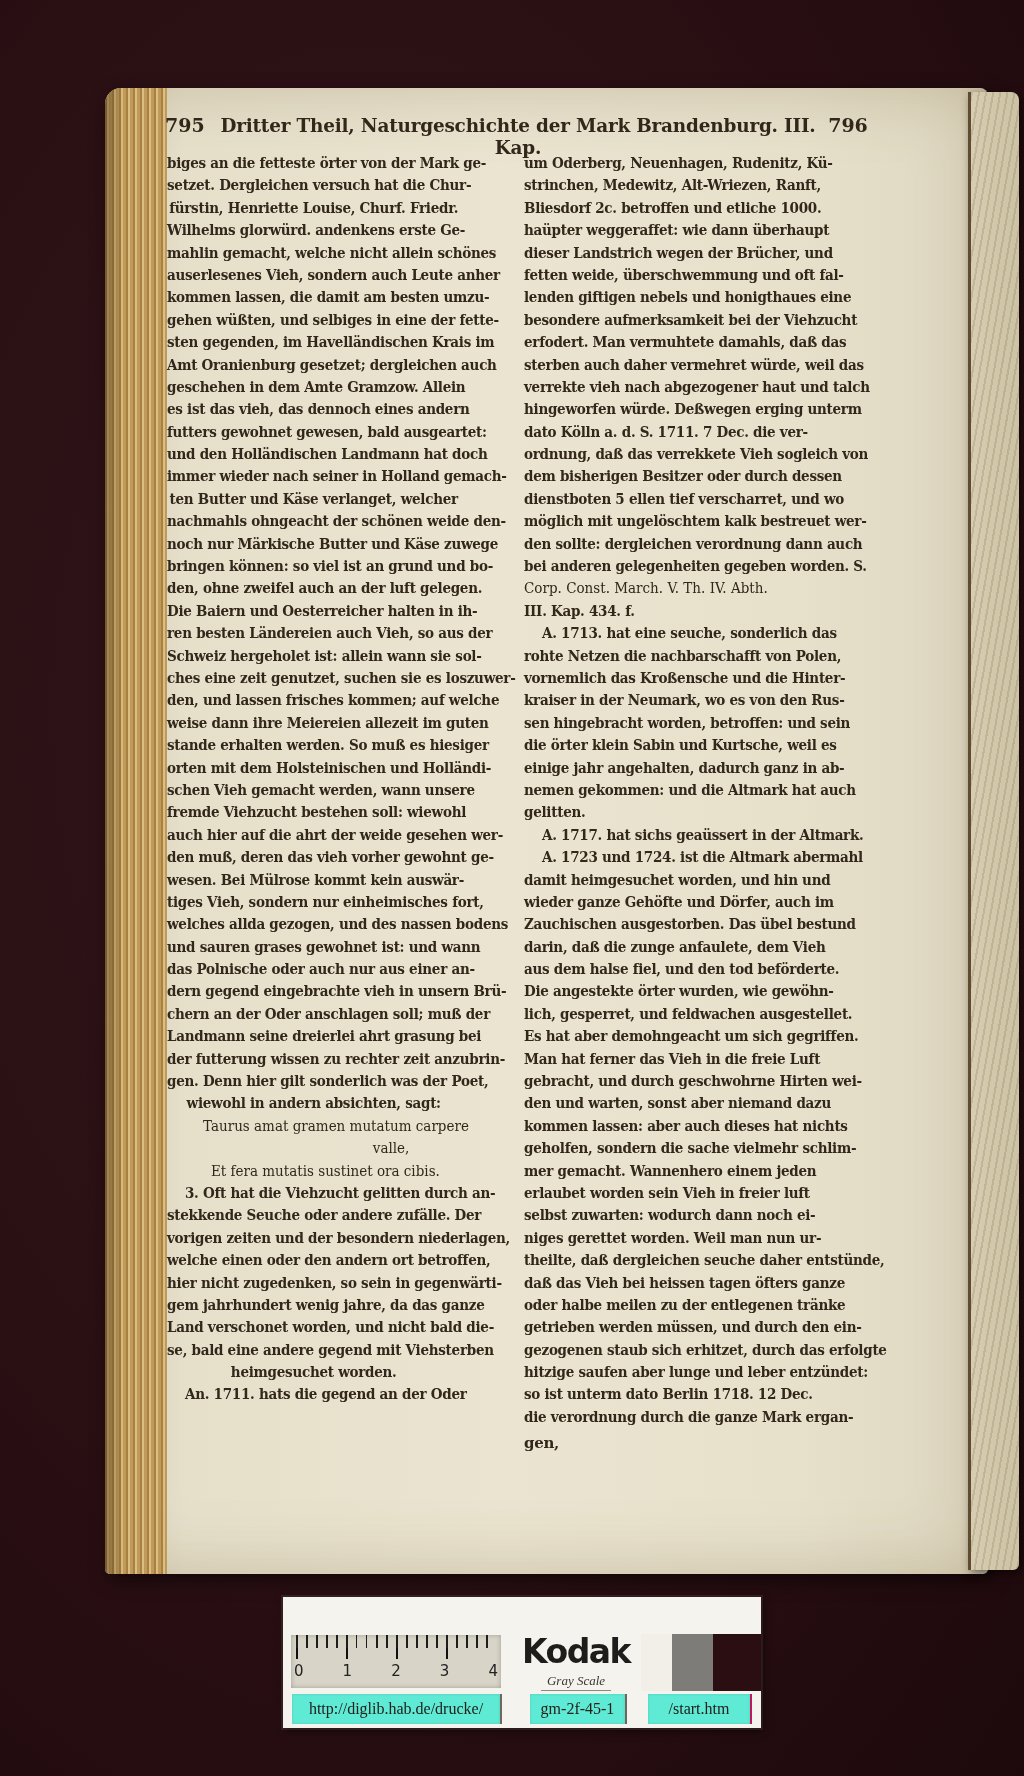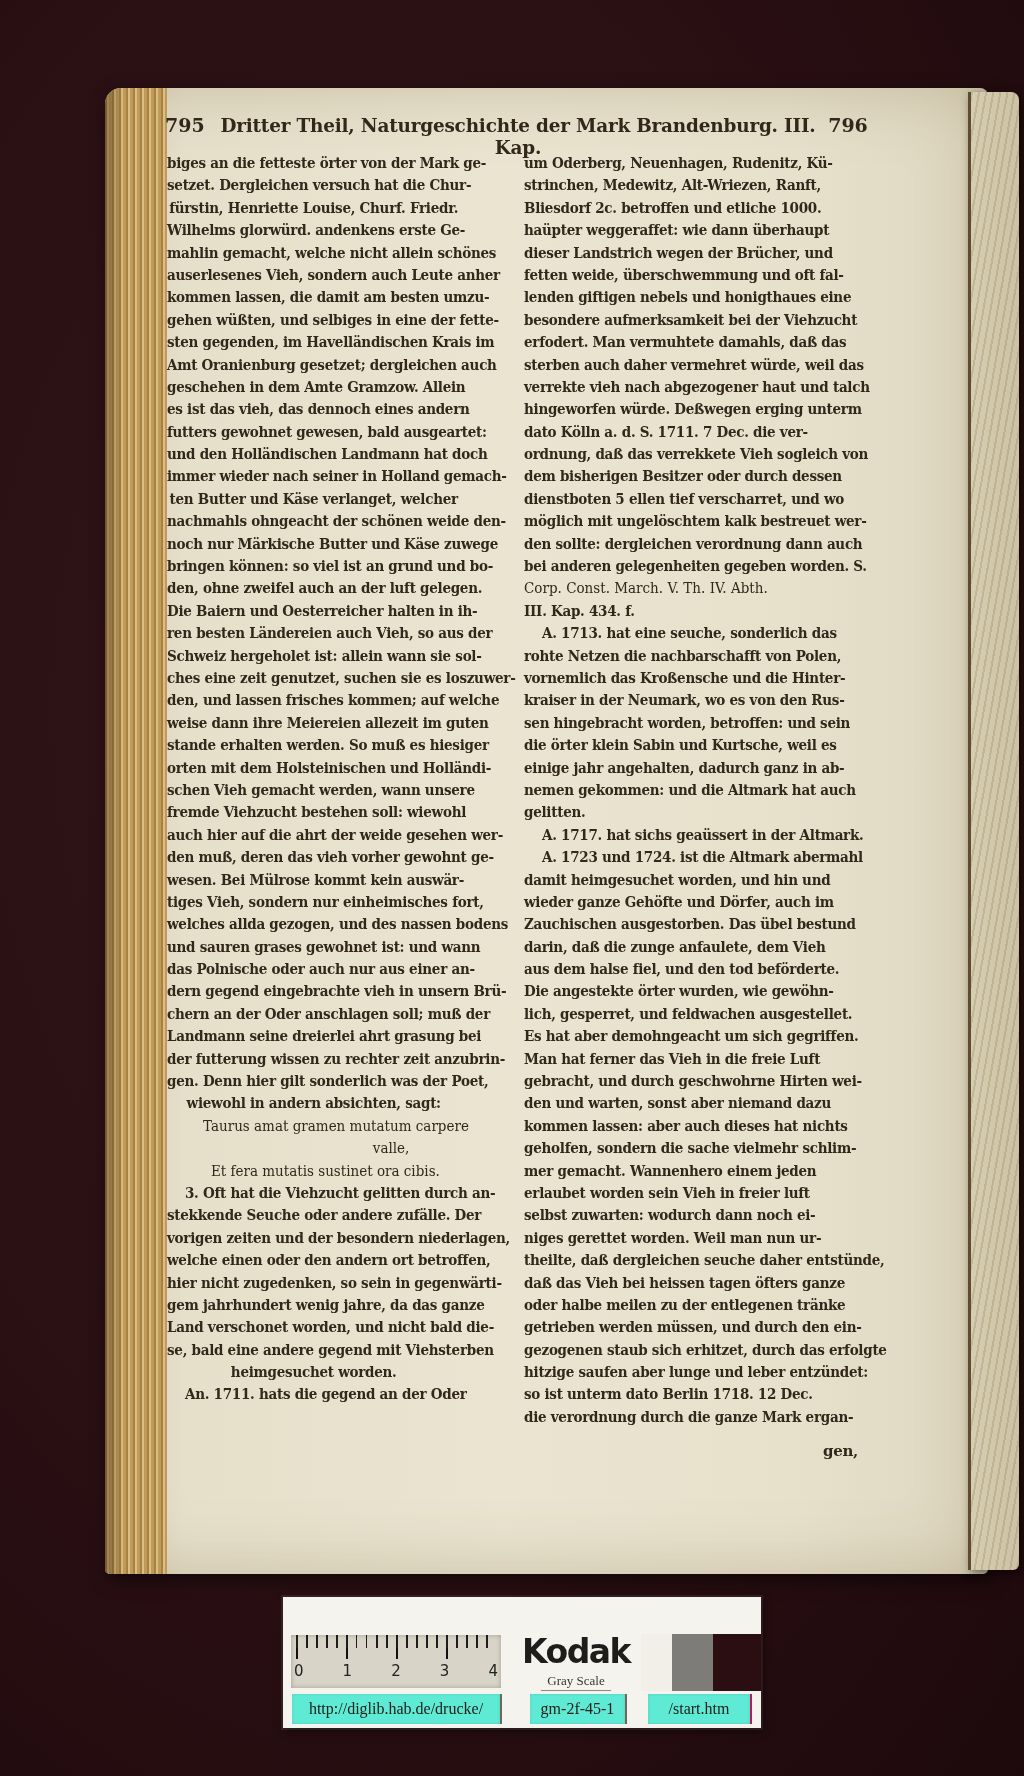--- a/index.html
+++ b/index.html
@@ -30,21 +30,21 @@
   .header .ttl{flex:1;text-align:center;transform:scaleX(.97);letter-spacing:-.2px;}
   .col{position:absolute;top:64px;color:#32271a;font-weight:bold;font-size:15px;letter-spacing:-.3px;}
   .col-left{left:62px;width:326px;text-align:center;}
   .col-right{left:419px;width:350px;}
   .line{height:22.4px;line-height:22.4px;white-space:nowrap;transform:scaleX(.9);transform-origin:0 50%;}
   .line.indent{padding-left:20px;}
   .line.latin{font-weight:normal;letter-spacing:0;}
   .line.v1{padding-left:40px;}
   .line.v2{padding-left:172px;}
   .line.v3{padding-left:26px;}
-  .catchword{text-align:right;padding-right:16px;margin-top:12px;font-weight:bold;font-size:15px;
+  .catchword{text-align:left;padding-right:16px;margin-top:4px;font-weight:bold;font-size:15px;
     height:22px;line-height:22px;}
   
   .banner{position:absolute;left:283px;top:1597px;width:478px;height:131px;
     background:#f5f3ed;box-shadow:0 0 0 2px rgba(255,255,255,.08), 2px 3px 8px rgba(0,0,0,.5);}
   .lib-title{padding-top:5px;text-align:center;font-weight:bold;font-size:23px;color:#191714;
     font-family:"Liberation Serif",serif;letter-spacing:.3px;}
   .midrow{position:absolute;left:0;top:37px;width:100%;height:57px;}
   .ruler{position:absolute;left:8px;top:1px;width:210px;height:53px;background:#d8d4c7;
     box-shadow:inset 0 0 5px rgba(0,0,0,.25);}
   .ruler .ticks{position:absolute;left:5px;top:0;right:5px;height:24px;
@@ -52,21 +52,21 @@
       repeating-linear-gradient(90deg,#1d1d1d 0 1.5px, transparent 1.5px 10px),
       repeating-linear-gradient(90deg,#111 0 2px, transparent 2px 50px);
     background-size:auto 13px, auto 24px;background-repeat:repeat-x;}
   .ruler-nums{position:absolute;left:3px;right:3px;top:26px;display:flex;justify-content:space-between;
     font-family:"DejaVu Sans",sans-serif;font-size:15px;color:#222;}
   .ruler-nums .line{height:auto;line-height:20px;transform:none;font-weight:normal;letter-spacing:0;}
   .kodak{position:absolute;left:228px;top:0px;width:130px;text-align:center;}
   .kodak-word{font-family:"DejaVu Sans",sans-serif;font-weight:bold;font-size:33px;line-height:36px;
     letter-spacing:-1.5px;color:#1f1d1b;}
   .gray-scale{font-family:"Liberation Serif",serif;font-size:13px;color:#3a3733;
-    border-bottom:1px solid #8d887c;display:inline-block;padding:0 6px 1px;}
+    border-bottom:1px solid #8d887c;display:inline-block;padding:0 6px 1px;font-style:italic;}
   .patch{position:absolute;top:0;height:57px;}
   .patch.white{left:358px;width:31px;background:#f2efe8;}
   .patch.gray{left:389px;width:41px;background:#7e7c79;}
   .patch.black{left:430px;width:48px;background:#2b0e12;}
   .bottomrow{position:absolute;left:0;top:97px;width:100%;height:32px;}
   .cell{position:absolute;top:0;height:30px;background:#5eead4;color:#23201c;
     font-family:"Liberation Serif",serif;font-size:16px;line-height:30px;text-align:center;
     box-shadow:inset 0 0 3px rgba(0,0,0,.12);}
   .cell.c1{left:9px;width:208px;border-right:2px solid #6d675c;}
   .cell.c2{left:247px;width:95px;border-right:2px solid #6d675c;}

